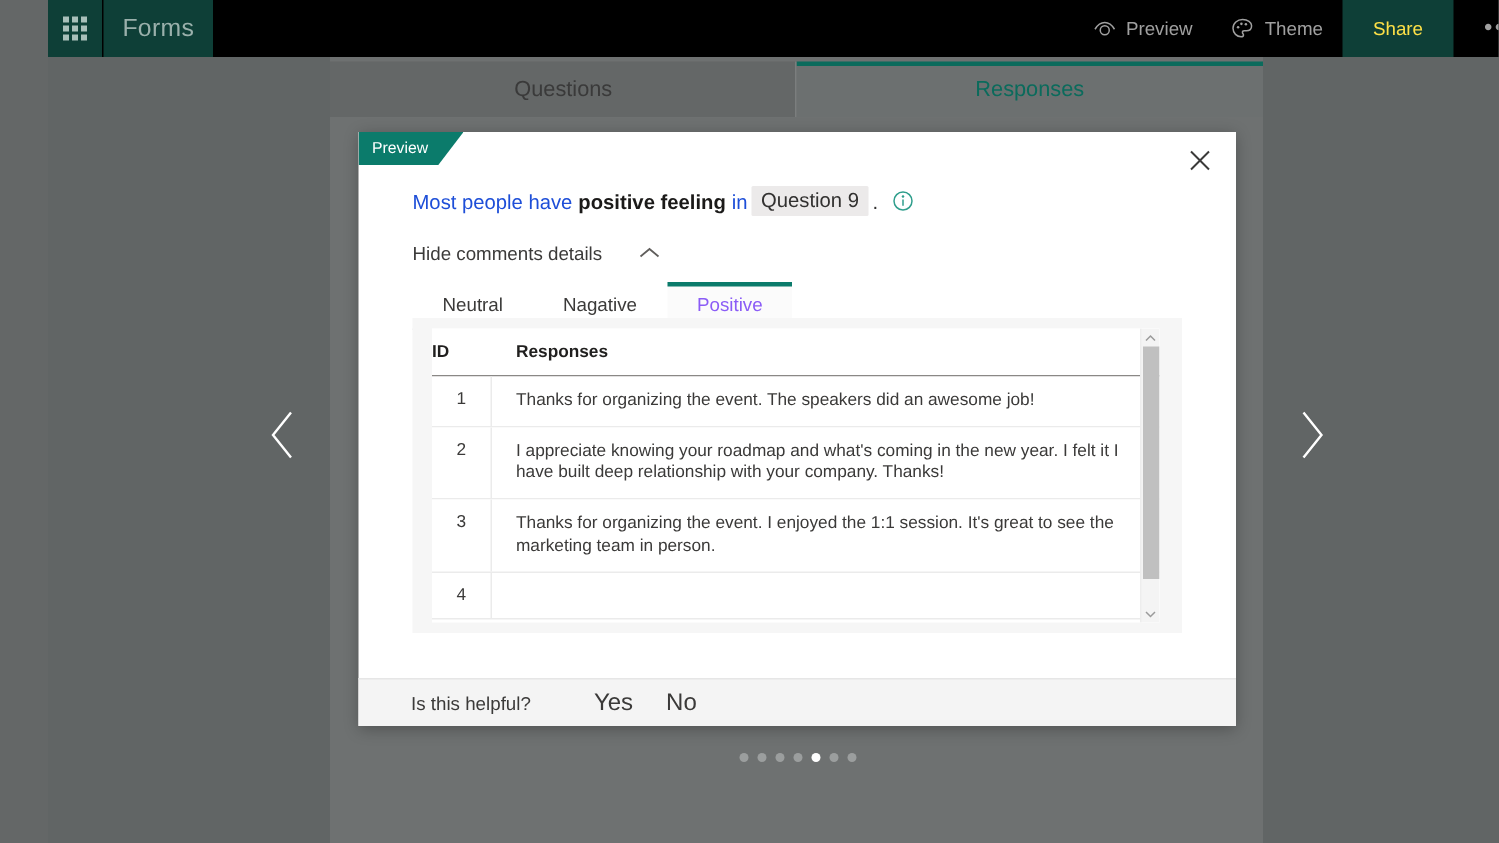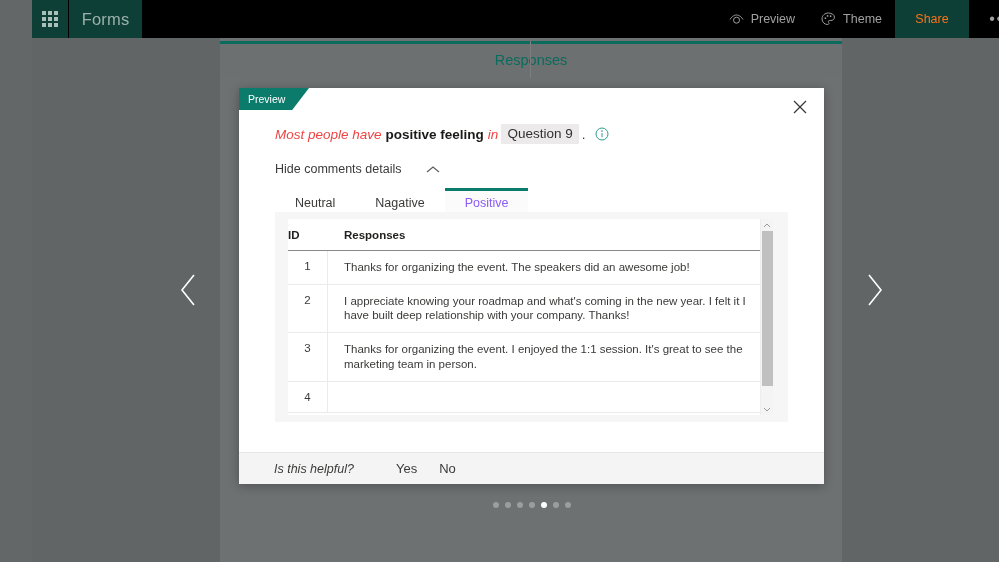--- a/index.html
+++ b/index.html
@@ -33,21 +33,21 @@
   }
   .brand-label { color: #9ab0ab; font-size: 16.5px; letter-spacing: .2px; }
   .topbar-spacer { flex: 1; }
   .hdr-item {
     display: flex; align-items: center; gap: 7px; padding: 0 13px;
     color: #a0a0a0; font-size: 12.5px; cursor: pointer; height: 38px;
   }
   .hdr-item svg { display: block; }
   .share-btn {
     width: 74px; background: #0e3f37; display: flex; align-items: center;
-    justify-content: center; cursor: pointer; color: #f97316; font-size: 12.5px;
+    justify-content: center; cursor: pointer; color: #fde047; font-size: 12.5px;
   }
   .more-btn {
     width: 62px; display: flex; align-items: center; justify-content: center;
     cursor: pointer; color: #a0a0a0; font-size: 16px; letter-spacing: 1.5px;
   }
   .hdr-green-strip {
     position: absolute; left: 0; top: 38px; width: 188px; height: 3px;
     background: #0e3f37;
   }
 
@@ -118,21 +118,21 @@
   .close-x {
     position: absolute; right: 8px; top: 6px; width: 32px; height: 30px;
     display: flex; align-items: center; justify-content: center; cursor: pointer;
   }
 
   .headline {
     position: absolute; left: 36px; top: 36px; right: 40px;
     font-size: 13.5px; color: #323130; display: flex; align-items: center;
     flex-wrap: wrap;
   }
-  .headline .plain { color: #ef4444; font-style: italic; }
+  .headline .plain { color: #1d4ed8; }
   .headline .strong { font-weight: bold; color: #1b1a19; }
   .q-chip {
     background: #eceaea; padding: 2px 6px 3px; margin: 0 3px; color: #323130;
     border-radius: 1px;
   }
   .period { margin-right: 10px; }
   .info-icon { cursor: pointer; display: inline-flex; align-items: center; }
 
   .hide-row {
     position: absolute; left: 36px; top: 72px;
@@ -199,23 +199,23 @@
     position: absolute; left: 1px; width: 11px; top: 0px; height: 155px;
     background: #c0c0c0; cursor: pointer;
   }
 
   
   .dlg-footer {
     position: absolute; left: 0; bottom: 0; width: 585px; height: 32px;
     background: #f4f4f4; border-top: 1px solid #e6e6e6;
     display: flex; align-items: center;
   }
-  .dlg-footer .q { margin-left: 35px; font-size: 12.5px; color: #3b3a39; font-style: italic; }
+  .dlg-footer .q { margin-left: 35px; font-size: 12.5px; color: #3b3a39; }
   .dlg-footer .yn {
-    margin-left: 42px; font-size: 13px; color: #3b3a39; cursor: pointer;
+    margin-left: 42px; font-size: 16px; color: #3b3a39; cursor: pointer;
   }
   .dlg-footer .yn.no { margin-left: 22px; }
 </style>
 </head>
 <body>
 
 <div id="root">
 
   <div class="topbar">
     <div class="waffle-btn">
@@ -266,20 +266,23 @@
       <span>•••</span>
     </div>
   </div>
   <div class="hdr-green-strip"></div>
 
   <div class="scrim-left"></div>
   <div class="scrim-right"></div>
   <div class="form-canvas"></div>
 
   <div class="tabbar">
+    <div class="tab inactive">
+      <span>Questions</span>
+    </div>
     <div class="tab active">
       <span>Responses</span>
     </div>
   </div>
   <div class="tab-divider"></div>
 
   <div class="nav-chevron left">
     <span>
       <svg width="20" height="36" viewBox="0 0 20 36">
         <polyline points="15,3 3,18 15,33" fill="none" stroke="#ffffff" stroke-width="1.6"></polyline>

